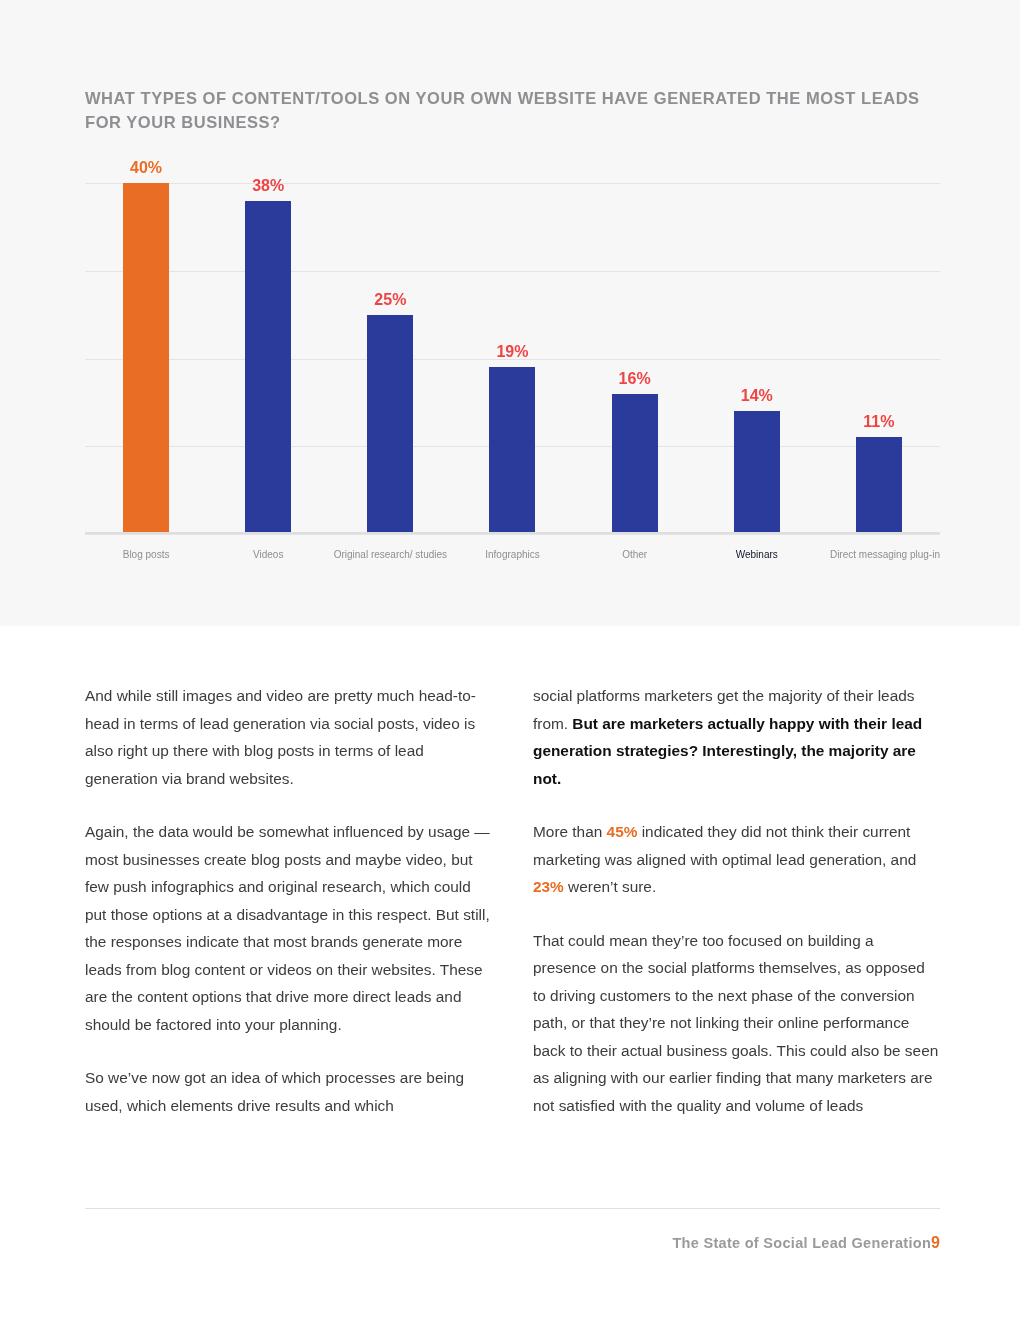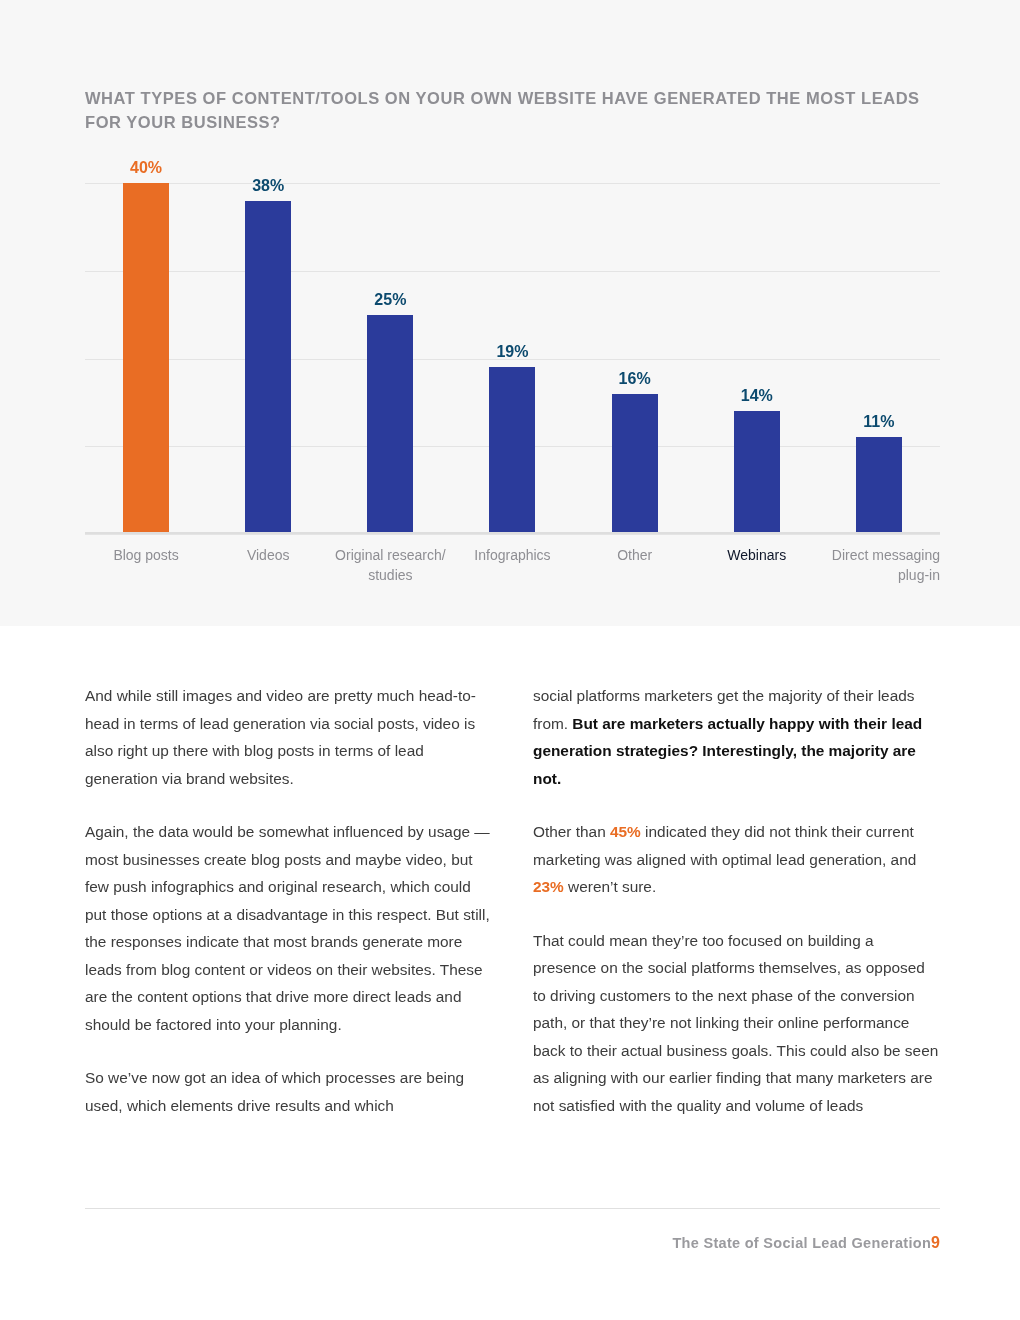--- a/index.html
+++ b/index.html
@@ -38,29 +38,29 @@
   .bar-slot {
     position:absolute; bottom:0; width:122px; height:351px;
   }
   .bar {
     position:absolute; bottom:0; left:50%; transform:translateX(-50%);
     width:46px; background:#2b3b9b;
   }
   .bar.accent { background:#e96d24; }
   .bar-value {
     position:absolute; left:50%; transform:translateX(-50%);
-    font-size:16px; font-weight:bold; color:#0c4a6e; white-space:nowrap;
+    font-size:16px; font-weight:bold; color:#ef4444; white-space:nowrap;
   }
   .bar-value.accent { color:#e96d24; }
   .x-labels {
     position:absolute; left:85px; top:545px; width:855px; height:70px;
   }
   .x-label {
     position:absolute; top:0; width:122px; text-align:center;
-    font-size:14px; line-height:20px; color:#8e8e93;
+    font-size:10px; line-height:20px; color:#8e8e93;
   }
 
   
   .columns {
     position:absolute; left:85px; top:682px; width:855px;
     display:flex; gap:42px;
   }
   .col { width:406px; }
   .col p {
     font-size:15.4px; line-height:27.5px; color:#3c3c3c;
@@ -147,21 +147,21 @@
   </div>
 
   <div class="columns">
     <div class="col">
       <p>And while still images and video are pretty much head-to-head in terms of lead generation via social posts, video is also right up there with blog posts in terms of lead generation via brand websites.</p>
       <p>Again, the data would be somewhat influenced by usage — most businesses create blog posts and maybe video, but few push infographics and original research, which could put those options at a disadvantage in this respect. But still, the responses indicate that most brands generate more leads from blog content or videos on their websites. These are the content options that drive more direct leads and should be factored into your planning.</p>
       <p>So we’ve now got an idea of which processes are being used, which elements drive results and which</p>
     </div>
     <div class="col">
       <p><span>social platforms marketers get the majority of their leads from. </span><b>But are marketers actually happy with their lead generation strategies? Interestingly, the majority are not.</b></p>
-      <p><span>Other than </span><span class="pct">45%</span><span> indicated they did not think their current marketing was aligned with optimal lead generation, and </span><span class="pct">23%</span><span> weren’t sure.</span></p>
+      <p><span>More than </span><span class="pct">45%</span><span> indicated they did not think their current marketing was aligned with optimal lead generation, and </span><span class="pct">23%</span><span> weren’t sure.</span></p>
       <p>That could mean they’re too focused on building a presence on the social platforms themselves, as opposed to driving customers to the next phase of the conversion path, or that they’re not linking their online performance back to their actual business goals. This could also be seen as aligning with our earlier finding that many marketers are not satisfied with the quality and volume of leads</p>
     </div>
   </div>
 
   <div class="footer-rule"></div>
   <div class="footer">
     <span class="footer-text">The State of Social Lead Generation</span>
     <span class="footer-page">9</span>
   </div>
 

